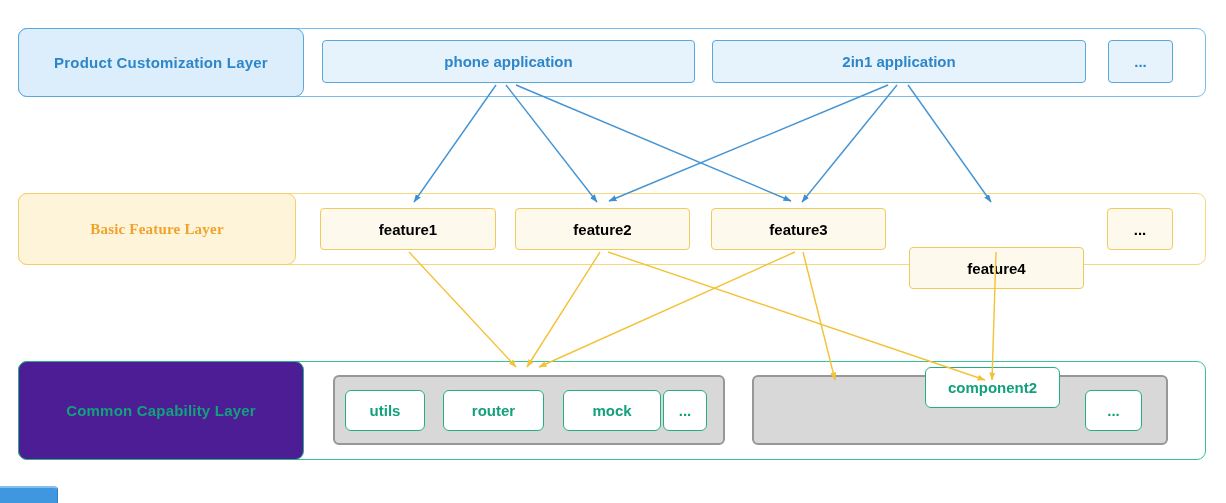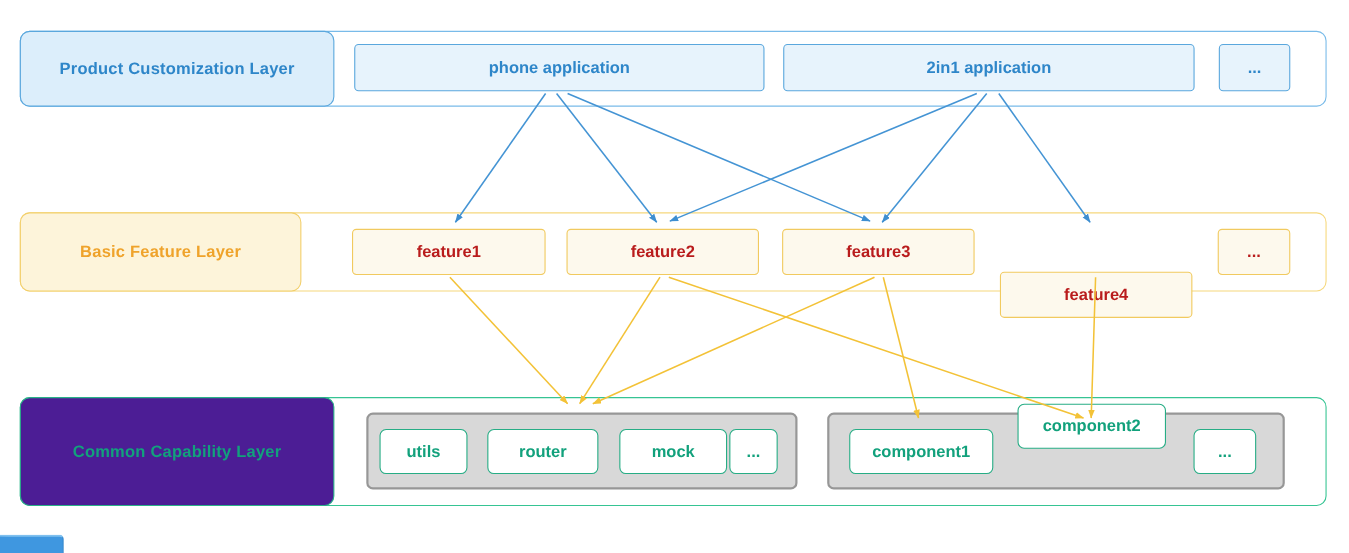--- a/index.html
+++ b/index.html
@@ -18,21 +18,21 @@
   }
   .label-box.c-blue{background:#dceefb;border:1.6px solid #5aa7dd;color:#2e86c9;}
   .label-box.c-gold{background:#fdf4da;border:1.6px solid #f2cf6b;color:#efa32b;}
   .label-box.c-green{background:#4c1d95;border:1.6px solid #29b088;color:#12a17c;}
   .node{
     position:absolute;border-radius:4px;box-sizing:border-box;
     display:flex;align-items:center;justify-content:center;
     font-weight:bold;font-size:15px;
   }
   .node.c-blue{background:#e7f3fc;border:1.4px solid #5aa7dd;color:#2e86c9;}
-  .node.c-gold{background:#fdf9ed;border:1.4px solid #f1ca5f;color:#b91c1c;}
+  .node.c-gold{background:#fdf9ed;border:1.4px solid #f1ca5f;color:#000000;}
   .node.c-green{background:#ffffff;border:1.6px solid #27ad85;color:#12a17c;border-radius:6px;}
   .group{
     position:absolute;background:#d8d8d8;border:2px solid #979797;
     border-radius:6px;box-sizing:border-box;
   }
   #arrows{position:absolute;left:0;top:0;pointer-events:none;}
   #crop-artifact{
     position:absolute;left:0;top:486px;width:57px;height:17px;
     background:#3f97e0;border-top:2px solid #7fc0ef;border-right:1.5px solid #2e7fc4;
     border-top-right-radius:4px;
@@ -43,38 +43,37 @@
 
 <div id="canvas">
 
   <div class="band b-blue" style="left:18px;top:28px;width:1188px;height:69px;"></div>
   <div class="label-box c-blue" style="left:18px;top:28px;width:286px;height:69px;">Product Customization Layer</div>
   <div class="node c-blue" style="left:322px;top:40px;width:373px;height:43px;">phone application</div>
   <div class="node c-blue" style="left:712px;top:40px;width:374px;height:43px;">2in1 application</div>
   <div class="node c-blue" style="left:1108px;top:40px;width:65px;height:43px;">...</div>
 
   <div class="band b-gold" style="left:18px;top:193px;width:1188px;height:72px;"></div>
-  <div class="label-box c-gold" style="left:18px;top:193px;width:256px;height:72px;">Basic Feature Layer</div>
+  <div class="label-box c-gold" style="left:18px;top:193px;width:278px;height:72px;font-family:Liberation Serif, serif;">Basic Feature Layer</div>
   <div class="node c-gold" style="left:320px;top:208px;width:176px;height:42px;">feature1</div>
   <div class="node c-gold" style="left:515px;top:208px;width:175px;height:42px;">feature2</div>
   <div class="node c-gold" style="left:711px;top:208px;width:175px;height:42px;">feature3</div>
   <div class="node c-gold" style="left:909px;top:208px;width:175px;height:42px;margin-top:39px;">feature4</div>
   <div class="node c-gold" style="left:1107px;top:208px;width:66px;height:42px;">...</div>
 
   <div class="band b-green" style="left:18px;top:361px;width:1188px;height:99px;"></div>
   <div class="label-box c-green" style="left:18px;top:361px;width:286px;height:99px;">Common Capability Layer</div>
 
   <div class="group" style="left:333px;top:375px;width:392px;height:70px;"></div>
   <div class="node c-green" style="left:345px;top:390px;width:80px;height:41px;">utils</div>
   <div class="node c-green" style="left:443px;top:390px;width:101px;height:41px;">router</div>
   <div class="node c-green" style="left:563px;top:390px;width:98px;height:41px;">mock</div>
   <div class="node c-green" style="left:663px;top:390px;width:44px;height:41px;">...</div>
 
   <div class="group" style="left:752px;top:375px;width:416px;height:70px;"></div>
-  <div class="node c-green" style="left:772px;top:390px;width:131px;height:41px;">component1</div>
   <div class="node c-green" style="left:925px;top:367px;width:135px;height:41px;">component2</div>
   <div class="node c-green" style="left:1085px;top:390px;width:57px;height:41px;">...</div>
 
   <svg id="arrows" width="1226" height="503" viewBox="0 0 1226 503">
     <defs>
       <marker id="mblue" markerWidth="9" markerHeight="8" refX="7.5" refY="3" orient="auto" markerUnits="userSpaceOnUse">
         <path d="M0,0 L8,3 L0,6 Z" fill="#3e8ed0"></path>
       </marker>
       <marker id="mgold" markerWidth="9" markerHeight="8" refX="7.5" refY="3" orient="auto" markerUnits="userSpaceOnUse">
         <path d="M0,0 L8,3 L0,6 Z" fill="#f3c237"></path>

